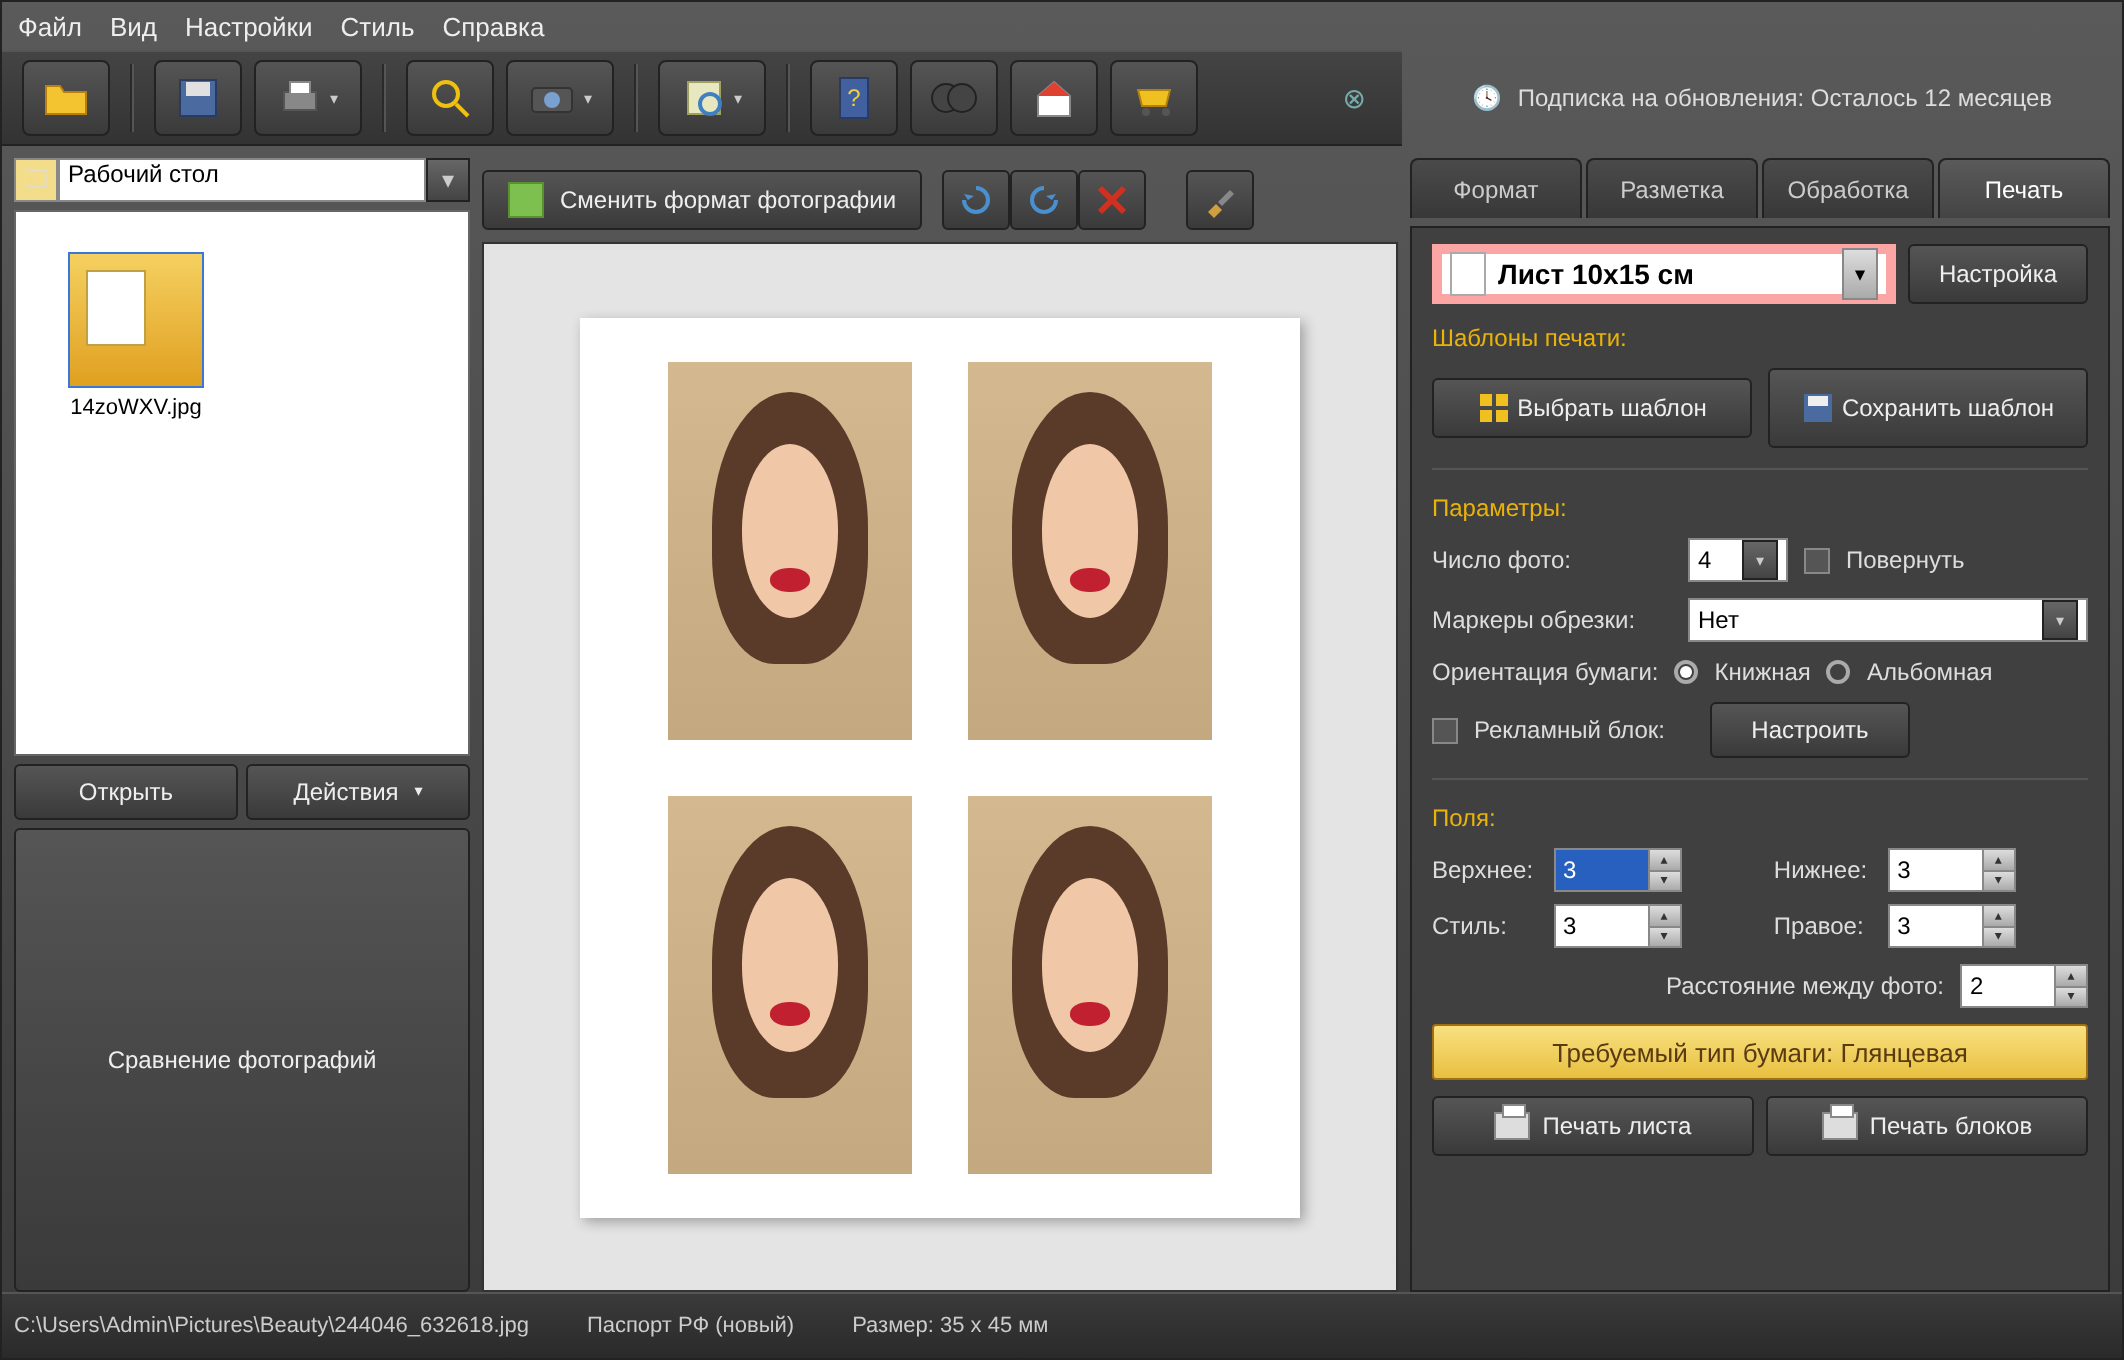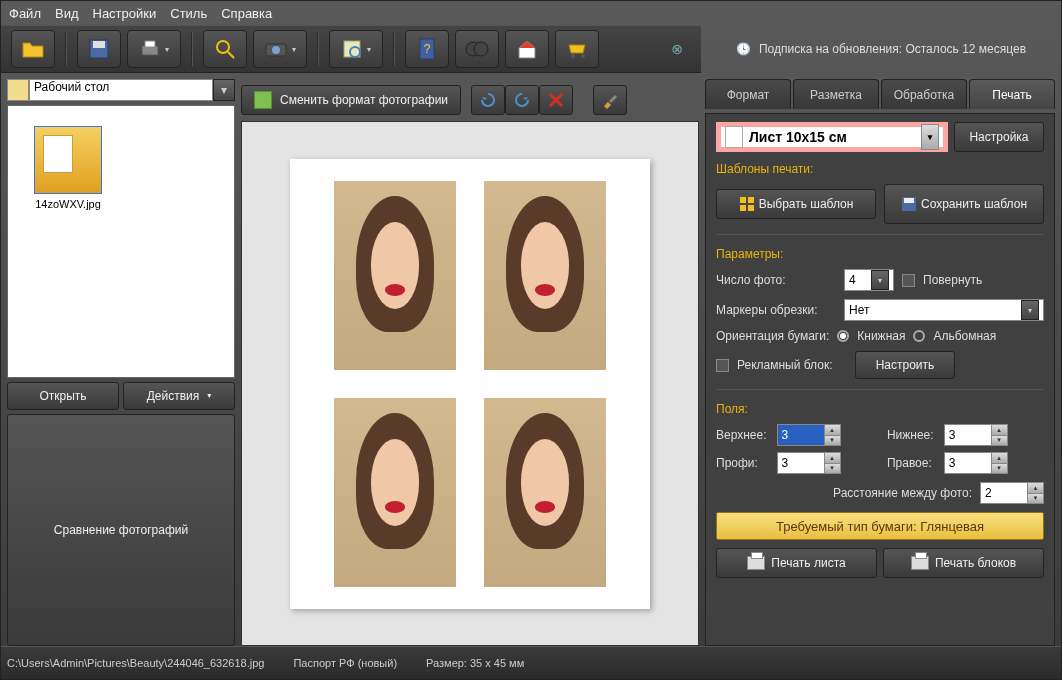--- a/index.html
+++ b/index.html
@@ -332,21 +332,21 @@
               </div>
             </div>
           <span class="lbl">Нижнее:</span>
           <div class="spin">
               <span>3</span>
               <div class="ud">
                 <div>▴</div>
                 <div>▾</div>
               </div>
             </div>
-          <span class="lbl">Профи:</span>
+          <span class="lbl">Стиль:</span>
           <div class="spin">
               <span>3</span>
               <div class="ud">
                 <div>▴</div>
                 <div>▾</div>
               </div>
             </div>
           <span class="lbl">Правое:</span>
           <div class="spin">
               <span>3</span>

